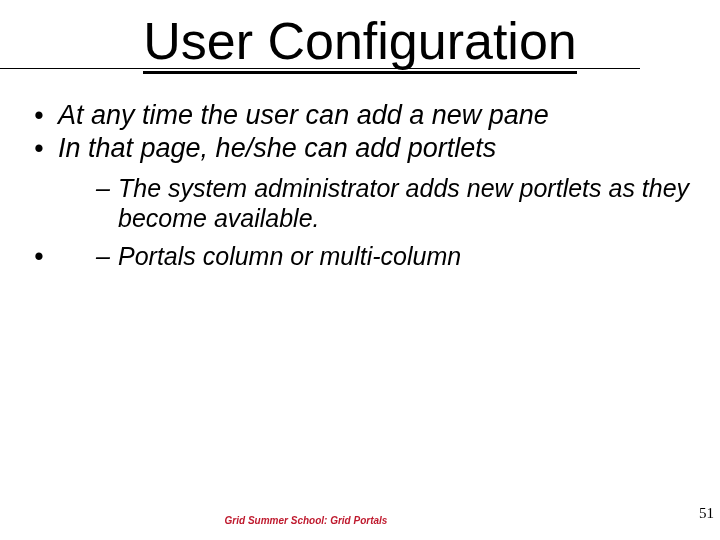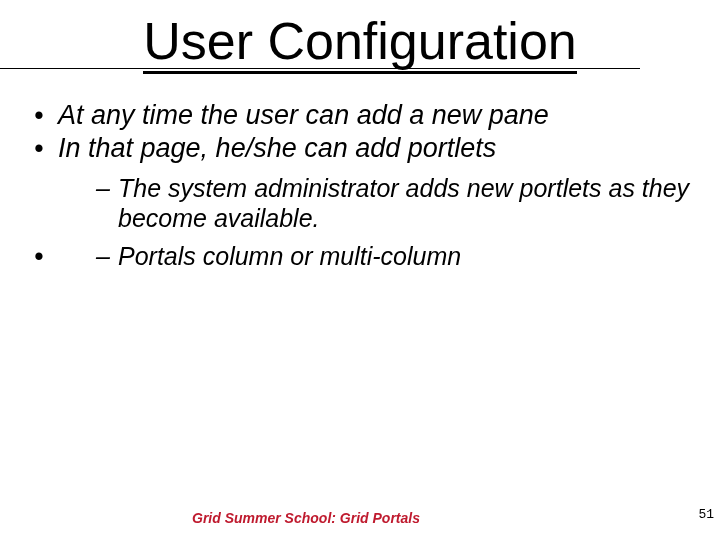--- a/index.html
+++ b/index.html
@@ -84,31 +84,31 @@
     left: 0;
     top: 0;
   }
   .footer {
     position: absolute;
     bottom: 14px;
     left: 0;
     width: 612px;
     text-align: center;
     font-family: "Comic Sans MS", "Comic Sans", cursive, sans-serif;
-    font-size: 14px;
+    font-size: 10px;
     font-style: italic;
     font-weight: bold;
     color: #bf1a2e;
   }
   .pagenum {
     position: absolute;
     bottom: 18px;
     right: 6px;
-    font-family: Liberation Mono, monospace;
-    font-size: 13px;
+    font-family: Liberation Serif, serif;
+    font-size: 15px;
     color: #000;
   }
 </style>
 </head>
 <body>
 
 <div class="slide">
 
   <div class="title-wrap">
     <span class="title">User Configuration</span>

